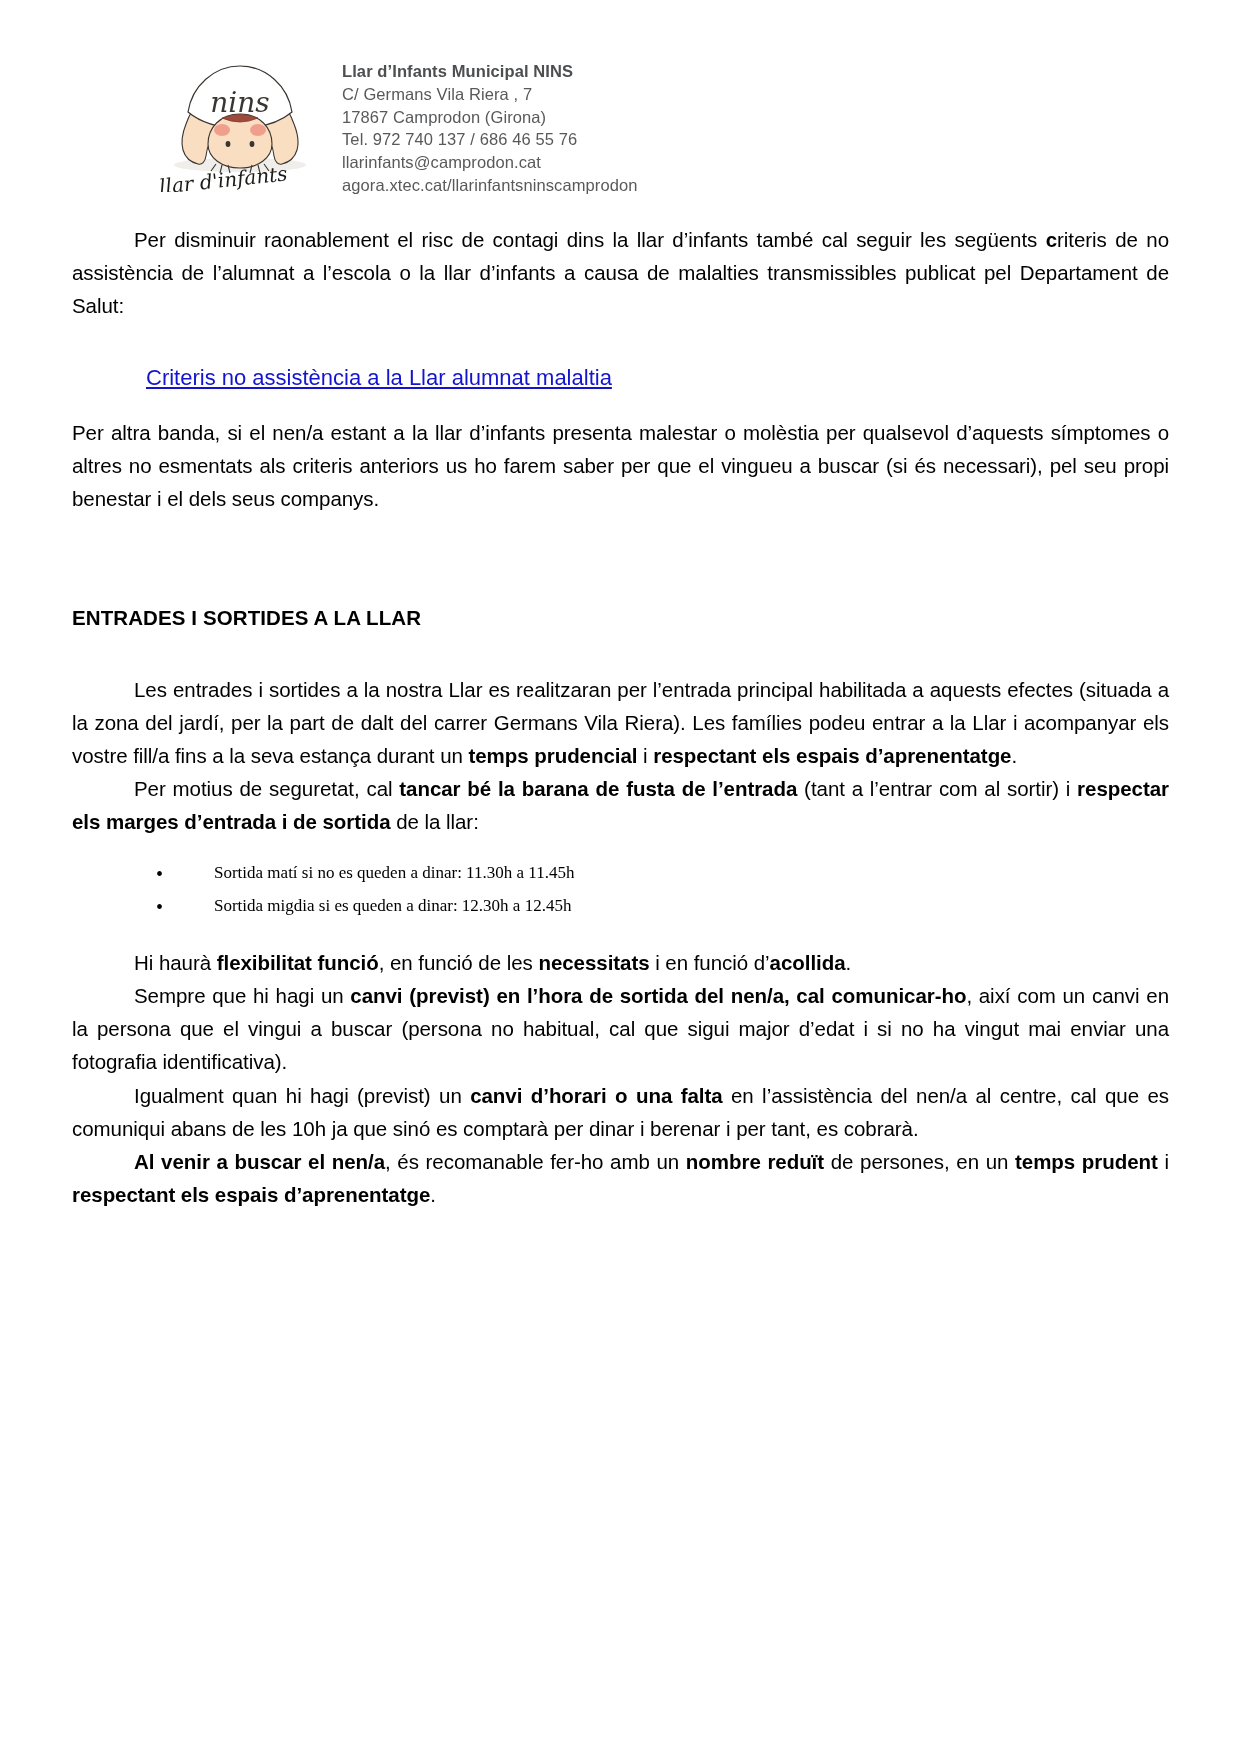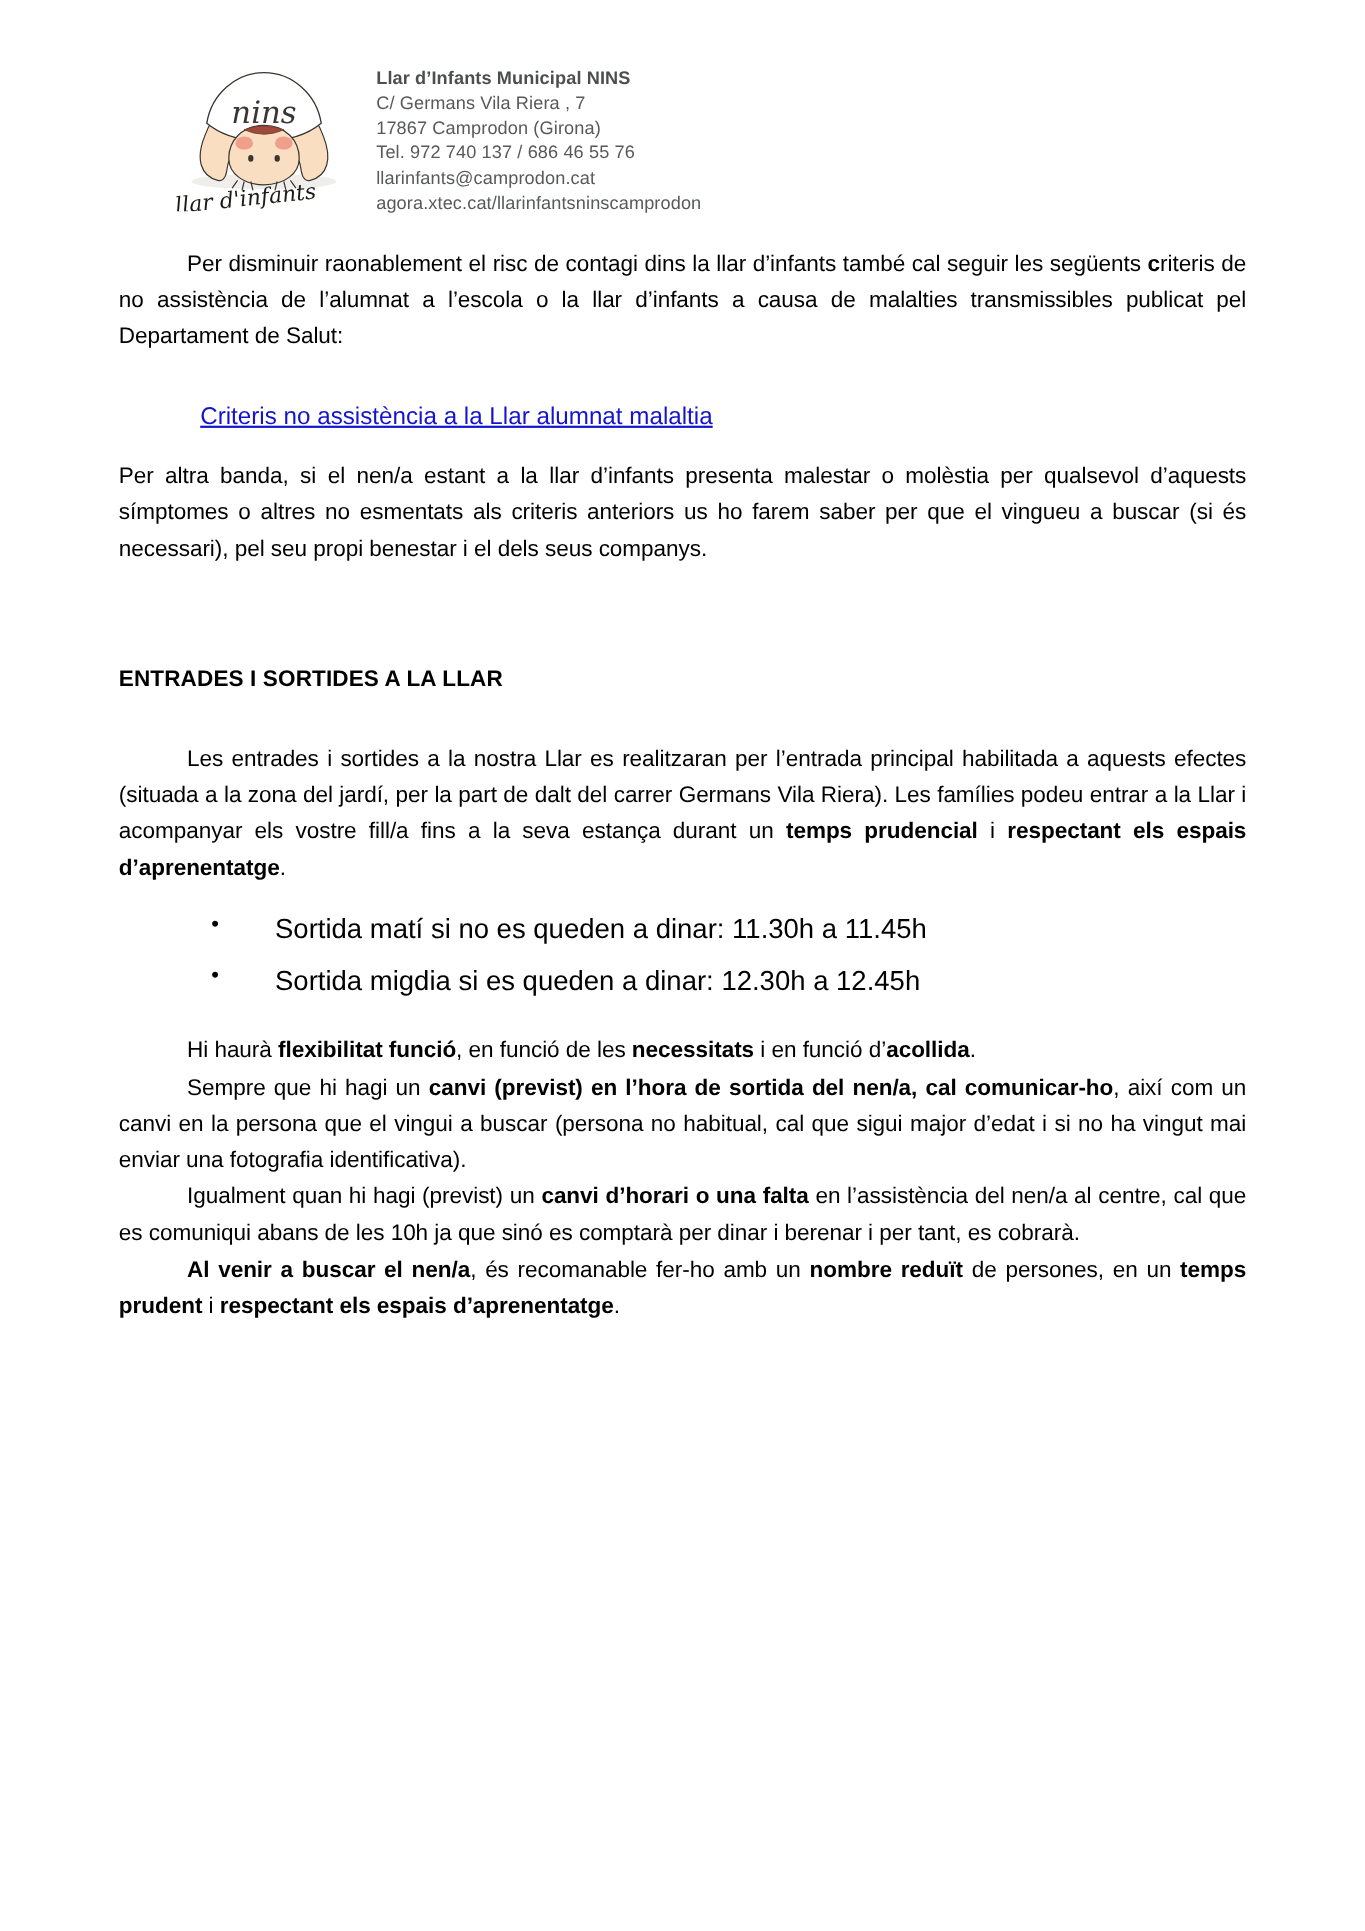--- a/index.html
+++ b/index.html
@@ -59,21 +59,21 @@
     letter-spacing: 0.1px;
     white-space: nowrap;
   }
   .contact-line.title {
     font-weight: bold;
     color: #4d4e50;
   }
 
   
   .content {
-    padding: 0 108px;
+    padding: 0 72px;
     box-sizing: border-box;
     margin-top: 26px;
   }
 
   p.para {
     font-size: 20.5px;
     line-height: 1.62;
     margin: 0 0 0 0;
     text-align: justify;
     color: #000;
@@ -110,25 +110,26 @@
     line-height: 1.62;
     letter-spacing: 0.1px;
   }
 
   ul.timelist {
     margin: 0;
     padding: 0 0 0 74px;
     list-style: none;
   }
   ul.timelist li {
-    font-size: 25px;
+    font-size: 17px;
     line-height: 1.62;
     position: relative;
     padding-left: 68px;
     margin: 0 0 6px 0;
+    font-family: Liberation Serif, serif;
   }
   ul.timelist li::before {
     content: "\2022";
     position: absolute;
     left: 10px;
     top: -1px;
     font-size: 20px;
   }
 </style>
 </head>
@@ -192,20 +193,21 @@
     <p class="para">Per altra banda, si el nen/a estant a la llar d’infants presenta malestar o molèstia per qualsevol d’aquests símptomes o altres no esmentats als criteris anteriors us ho farem saber per que el vingueu a buscar (si és necessari), pel seu propi benestar i el dels seus companys.</p>
 
     <div class="gap-xl"></div>
 
     <h2 class="section-heading">ENTRADES I SORTIDES A LA LLAR</h2>
 
     <div class="gap-md"></div>
 
     <p class="para indent"><span>Les entrades i sortides a la nostra Llar es realitzaran per l’entrada principal habilitada a aquests efectes (situada a la zona del jardí, per la part de dalt del carrer Germans Vila Riera). Les famílies podeu entrar a la Llar i acompanyar els vostre fill/a fins a la seva estança durant un </span><b>temps prudencial</b><span> i </span><b>respectant els espais d’aprenentatge</b><span>.</span></p>
 
+    <p class="para indent"><span>Per motius de seguretat, cal </span><b>tancar bé la barana de fusta de l’entrada</b><span> (tant a l’entrar com al sortir) i </span><b>respectar els marges d’entrada i de sortida</b><span> de la llar:</span></p>
 
     <div class="gap-sm"></div>
 
     <ul class="timelist">
       <li>Sortida matí si no es queden a dinar: 11.30h a 11.45h</li>
       <li>Sortida migdia si es queden a dinar: 12.30h a 12.45h</li>
     </ul>
 
     <div class="gap-sm"></div>
 

